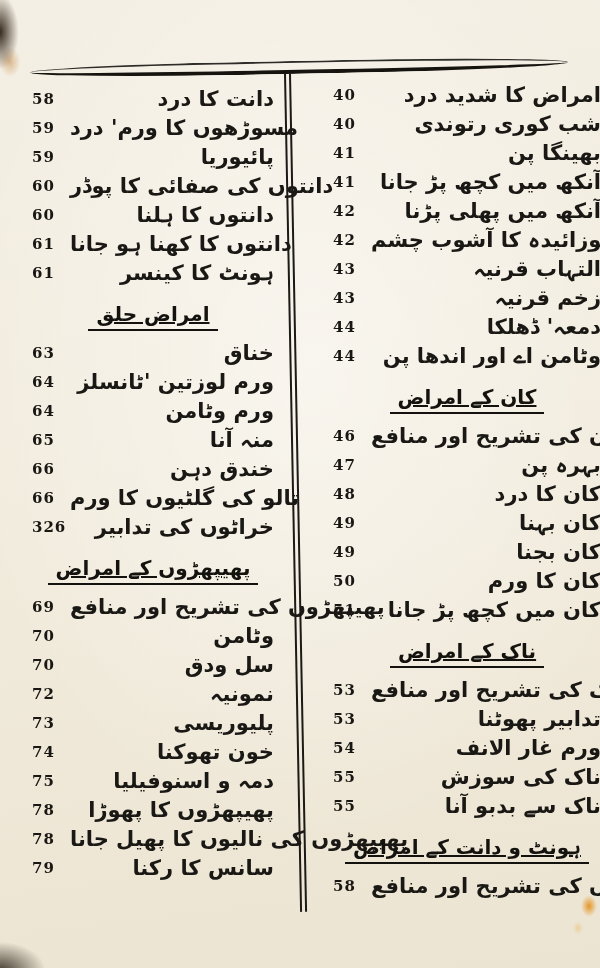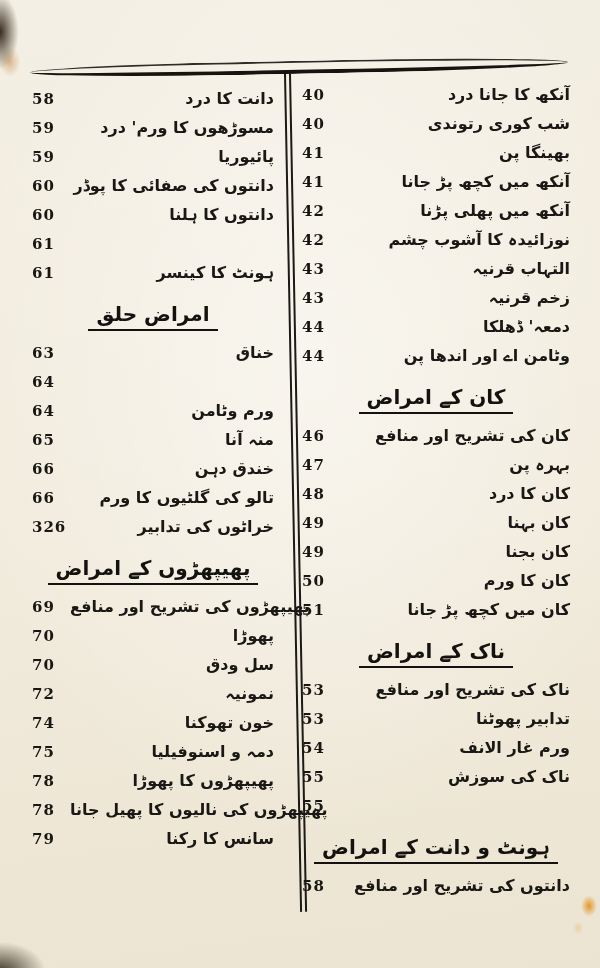--- a/index.html
+++ b/index.html
@@ -38,45 +38,47 @@
     box-sizing:border-box;
     border-left:2px solid #1c1a16;
     border-right:2px solid #1c1a16;
     transform:rotate(-1.1deg);
     transform-origin:top center;
   }
   .content{
     position:absolute;left:0;right:0;top:76px;bottom:0;
     display:flex;flex-direction:row;
     color:#1c1a16;
+    gap:31px;
   }
   .col{box-sizing:border-box;}
   .col-left{width:284px;padding:8px 10px 0 32px;}
   .col-right{width:316px;padding:4px 30px 0 18px;}
   .row{
     display:flex;justify-content:space-between;align-items:center;
     height:29px;
   }
   .num{
     font-family:"DejaVu Serif","Liberation Serif",serif;
     font-weight:bold;font-size:15px;letter-spacing:1px;
     min-width:38px;text-align:left;color:#191713;
   }
   .title{
-    font-weight:bold;font-size:16px;text-align:left;
+    font-weight:bold;font-size:21px;text-align:left;
     white-space:nowrap;color:#1a1814;
   }
   .hdr{
     display:flex;justify-content:center;align-items:flex-end;
     height:44px;padding-bottom:7px;
   }
   .hdr-text{
     font-weight:bold;font-size:20px;color:#14120e;
     border-bottom:2.5px solid #14120e;
     padding:0 8px 3px 8px;
+    text-decoration:underline;
   }
 </style>
 </head>
 <body>
 
 <div class="page">
   <div class="top-rule"></div>
   <div class="divider"></div>
   <div class="content">
     <div class="col col-left">
@@ -95,34 +97,36 @@
         <div class="row">
           <span class="num">60</span>
           <span class="title" dir="rtl">دانتوں کی صفائی کا پوڈر</span>
         </div>
         <div class="row">
           <span class="num">60</span>
           <span class="title" dir="rtl">دانتوں کا ہلنا</span>
         </div>
         <div class="row">
           <span class="num">61</span>
+          <span class="title" dir="rtl">دانتوں کا کھنا ہو جانا</span>
         </div>
         <div class="row">
           <span class="num">61</span>
           <span class="title" dir="rtl">ہونٹ کا کینسر</span>
         </div>
         <div class="hdr">
           <span class="hdr-text" dir="rtl">امراض حلق</span>
         </div>
         <div class="row">
           <span class="num">63</span>
           <span class="title" dir="rtl">خناق</span>
         </div>
         <div class="row">
           <span class="num">64</span>
+          <span class="title" dir="rtl">ورم لوزتین 'ٹانسلز</span>
         </div>
         <div class="row">
           <span class="num">64</span>
           <span class="title" dir="rtl">ورم وٹامن</span>
         </div>
         <div class="row">
           <span class="num">65</span>
           <span class="title" dir="rtl">منہ آنا</span>
         </div>
         <div class="row">
@@ -139,31 +143,35 @@
         </div>
         <div class="hdr">
           <span class="hdr-text" dir="rtl">پھیپھڑوں کے امراض</span>
         </div>
         <div class="row">
           <span class="num">69</span>
           <span class="title" dir="rtl">پھیپھڑوں کی تشریح اور منافع</span>
         </div>
         <div class="row">
           <span class="num">70</span>
-          <span class="title" dir="rtl">پھوڑا</span>
+          <span class="title" dir="rtl">وٹامن</span>
         </div>
         <div class="row">
           <span class="num">70</span>
           <span class="title" dir="rtl">سل ودق</span>
         </div>
         <div class="row">
           <span class="num">72</span>
           <span class="title" dir="rtl">نمونیہ</span>
         </div>
         <div class="row">
+          <span class="num">73</span>
+          <span class="title" dir="rtl">پلیوریسی</span>
+        </div>
+        <div class="row">
           <span class="num">74</span>
           <span class="title" dir="rtl">خون تھوکنا</span>
         </div>
         <div class="row">
           <span class="num">75</span>
           <span class="title" dir="rtl">دمہ و اسنوفیلیا</span>
         </div>
         <div class="row">
           <span class="num">78</span>
           <span class="title" dir="rtl">پھیپھڑوں کا پھوڑا</span>
@@ -173,21 +181,21 @@
           <span class="title" dir="rtl">پھیپھڑوں کی نالیوں کا پھیل جانا</span>
         </div>
         <div class="row">
           <span class="num">79</span>
           <span class="title" dir="rtl">سانس کا رکنا</span>
         </div>
       </div>
     <div class="col col-right">
         <div class="row">
           <span class="num">40</span>
-          <span class="title" dir="rtl">آنکھ کا جانا درد</span>
+          <span class="title" dir="rtl">امراض کا شدید درد</span>
         </div>
         <div class="row">
           <span class="num">40</span>
           <span class="title" dir="rtl">شب کوری رتوندی</span>
         </div>
         <div class="row">
           <span class="num">41</span>
           <span class="title" dir="rtl">بھینگا پن</span>
         </div>
         <div class="row">
@@ -263,20 +271,21 @@
         <div class="row">
           <span class="num">54</span>
           <span class="title" dir="rtl">ورم غار الانف</span>
         </div>
         <div class="row">
           <span class="num">55</span>
           <span class="title" dir="rtl">ناک کی سوزش</span>
         </div>
         <div class="row">
           <span class="num">55</span>
+          <span class="title" dir="rtl">ناک سے بدبو آنا</span>
         </div>
         <div class="hdr">
           <span class="hdr-text" dir="rtl">ہونٹ و دانت کے امراض</span>
         </div>
         <div class="row">
           <span class="num">58</span>
           <span class="title" dir="rtl">دانتوں کی تشریح اور منافع</span>
         </div>
       </div>
   </div>

